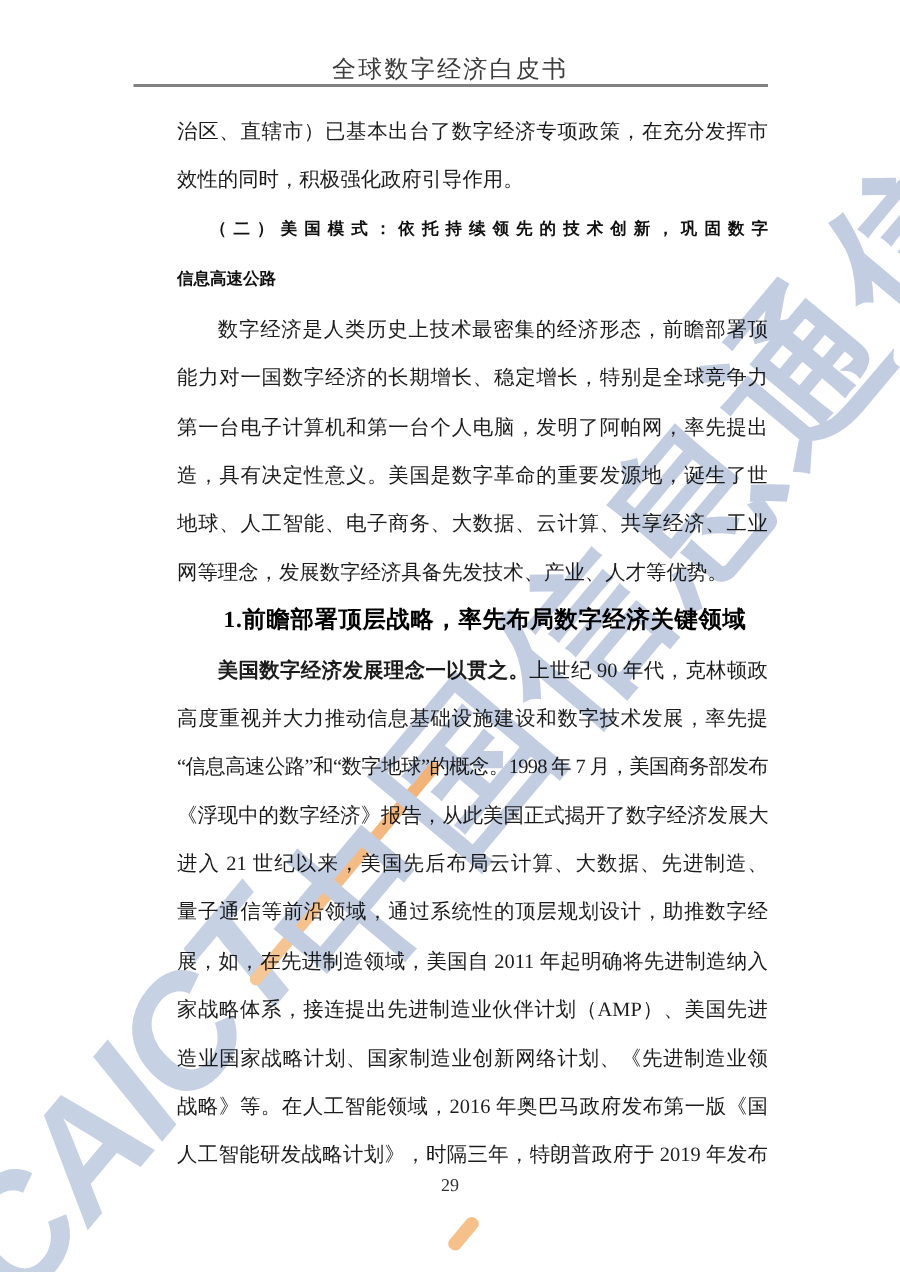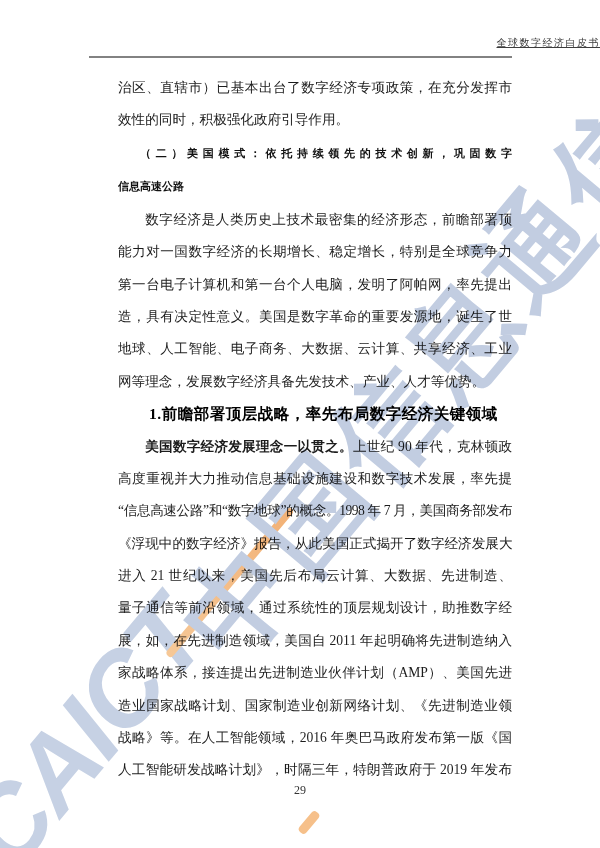--- a/index.html
+++ b/index.html
@@ -15,25 +15,24 @@
     overflow: hidden;
     font-family: "Liberation Serif", "DejaVu Serif", serif;
   }
 
   
   .header-title {
     position: absolute;
     top: 36px;
     left: 0;
     width: 600px;
-    text-align: right;
-    font-size: 10px;
+    text-align: center;
+    font-size: 16px;
     letter-spacing: 1.5px;
     color: #3c3c3c;
-    text-decoration: underline;
   }
   .header-rule {
     position: absolute;
     top: 56px;
     left: 89px;
     width: 423px;
     height: 2px;
     background: #828282;
   }
 

